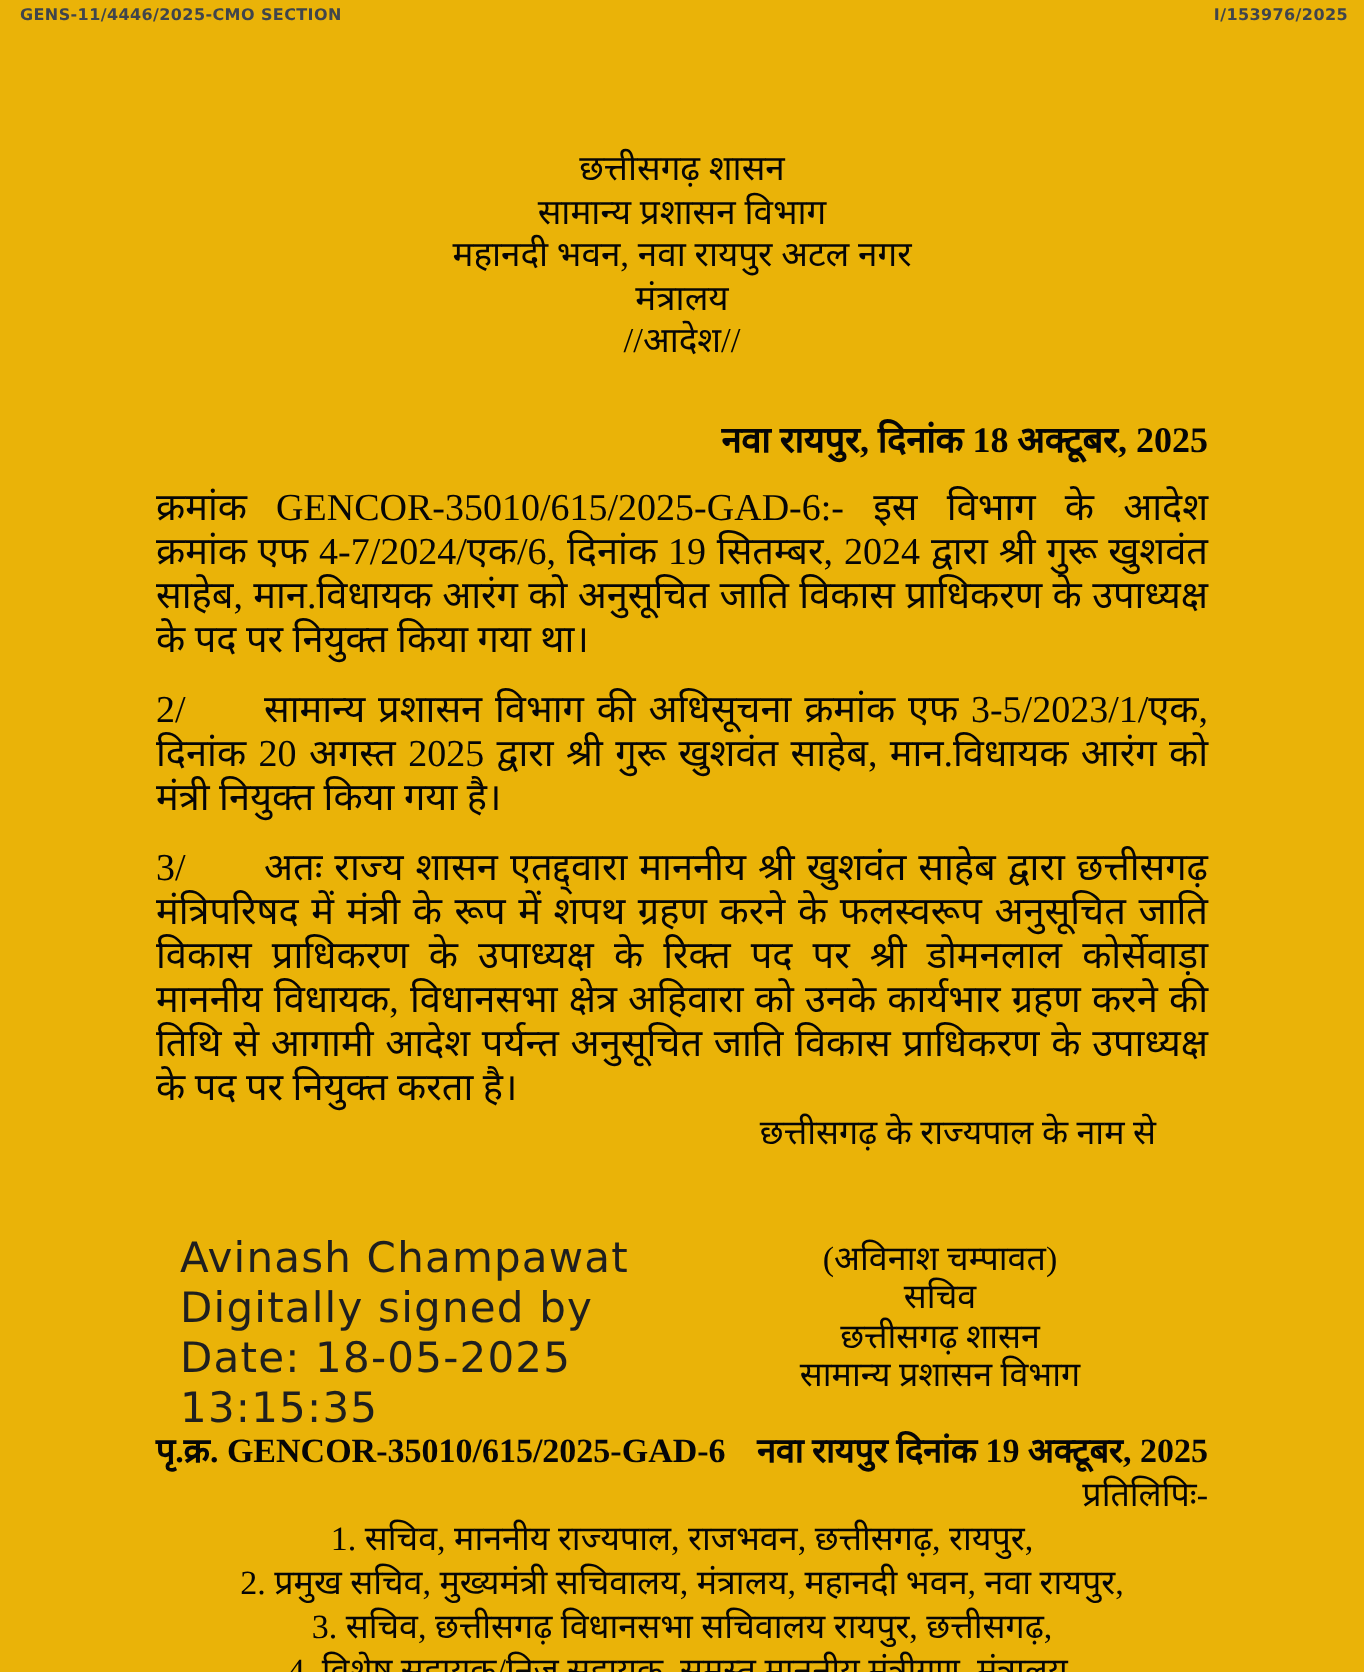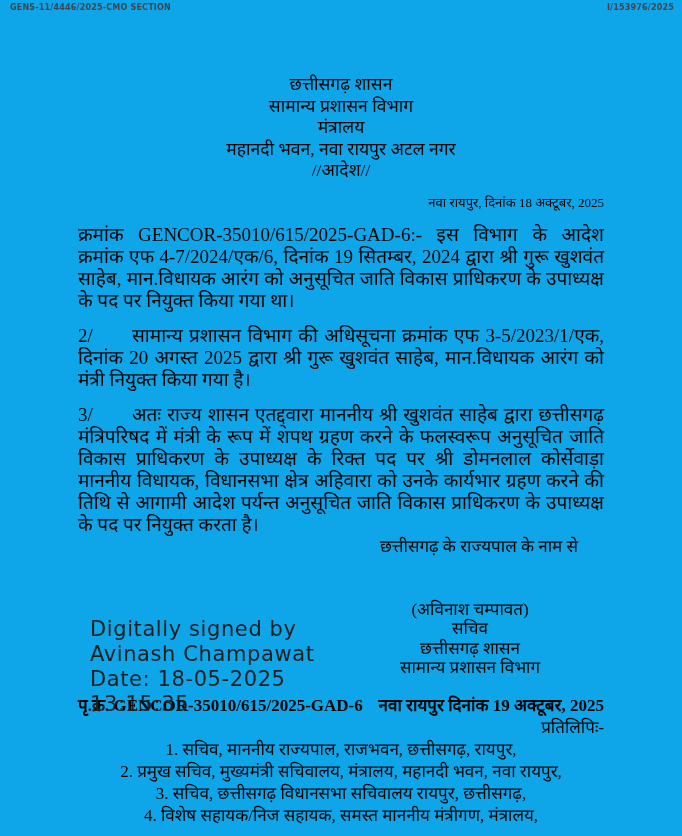--- a/index.html
+++ b/index.html
@@ -2,21 +2,21 @@
 <html><head>
 <meta charset="utf-8">
 <style>
   * { margin: 0; padding: 0; box-sizing: border-box; }
   html, body { background: #e8e8e8; }
   .page {
     position: relative;
     width: 682px;
     height: 836px;
     margin: 0 auto;
-    background: #0ea5e9;
+    background: #eab308;
     overflow: hidden;
     font-family: "Liberation Serif", "DejaVu Serif", serif;
     color: #060606;
   }
   
   .eo-header {
     display: flex;
     justify-content: space-between;
     padding: 3px 8px 0 10px;
     font-family: "DejaVu Sans", "Liberation Sans", sans-serif;
@@ -27,23 +27,24 @@
   }
   .content { margin: 0 78px; }
   
   .title-block {
     margin-top: 62px;
     text-align: center;
     font-size: 17.5px;
     line-height: 21.5px;
   }
   .date-line {
-    margin-top: 11px;
+    margin-top: 25px;
     text-align: right;
-    font-size: 13px;
+    font-size: 18px;
+    font-weight: bold;
   }
   .para {
     margin-top: 13px;
     font-size: 19px;
     line-height: 22px;
     text-align: justify;
   }
   .para .pnum {
     display: inline-block;
     min-width: 54px;
@@ -109,22 +110,22 @@
   <div class="eo-header">
     <span>GENS-11/4446/2025-CMO SECTION</span>
     <span>I/153976/2025</span>
   </div>
 
   <div class="content">
 
     <div class="title-block">
       <div>छत्तीसगढ़ शासन</div>
       <div>सामान्य प्रशासन विभाग</div>
+      <div>महानदी भवन, नवा रायपुर अटल नगर</div>
       <div>मंत्रालय</div>
-      <div>महानदी भवन, नवा रायपुर अटल नगर</div>
       <div>//आदेश//</div>
     </div>
 
     <div class="date-line">नवा रायपुर, दिनांक 18 अक्टूबर, 2025</div>
 
     <div class="para">
       <span>क्रमांक GENCOR-35010/615/2025-GAD-6:- इस विभाग के आदेश क्रमांक एफ 4-7/2024/एक/6, दिनांक 19 सितम्बर, 2024 द्वारा श्री गुरू खुशवंत साहेब, मान.विधायक आरंग को अनुसूचित जाति विकास प्राधिकरण के उपाध्यक्ष के पद पर नियुक्त किया गया था।</span>
     </div>
 
     <div class="para">
@@ -157,19 +158,19 @@
       <div class="copy-item">1. सचिव, माननीय राज्यपाल, राजभवन, छत्तीसगढ़, रायपुर,</div>
       <div class="copy-item">2. प्रमुख सचिव, मुख्यमंत्री सचिवालय, मंत्रालय, महानदी भवन, नवा रायपुर,</div>
       <div class="copy-item">3. सचिव, छत्तीसगढ़ विधानसभा सचिवालय रायपुर, छत्तीसगढ़,</div>
       <div class="copy-item">4. विशेष सहायक/निज सहायक, समस्त माननीय मंत्रीगण, मंत्रालय,</div>
 
     </div>
 
   </div>
 
   <div class="dsig">
+    <div>Avinash Champawat</div>
     <div>Digitally signed by</div>
-    <div>Avinash Champawat</div>
     <div>Date: 18-05-2025</div>
     <div>13:15:35</div>
   </div>
 
 </div>
 
 </body></html>

